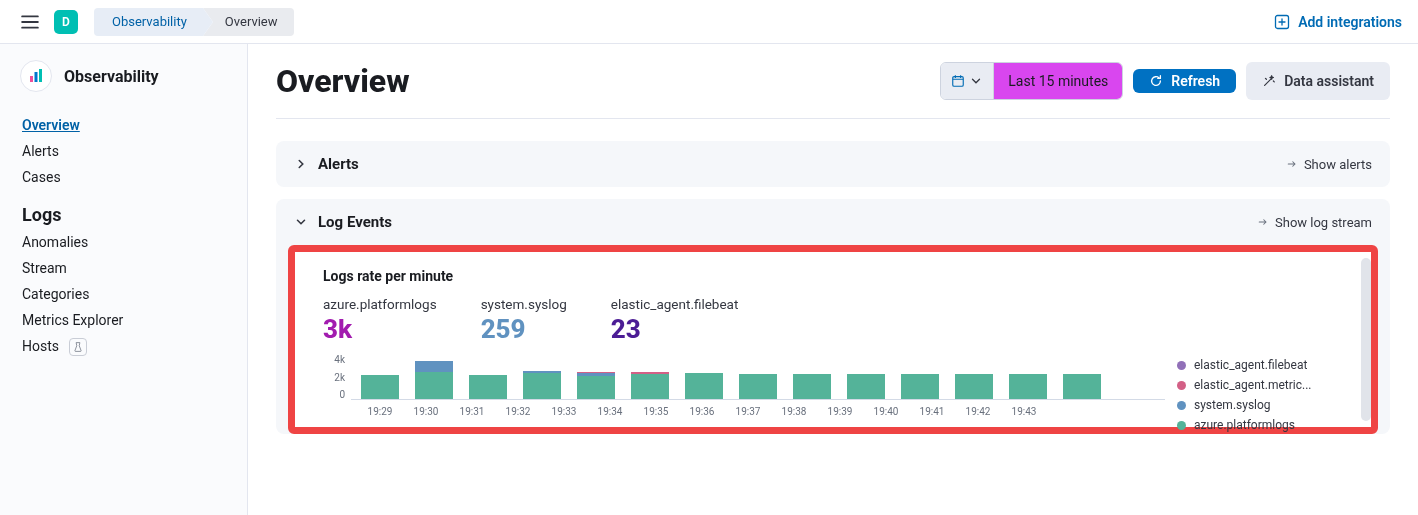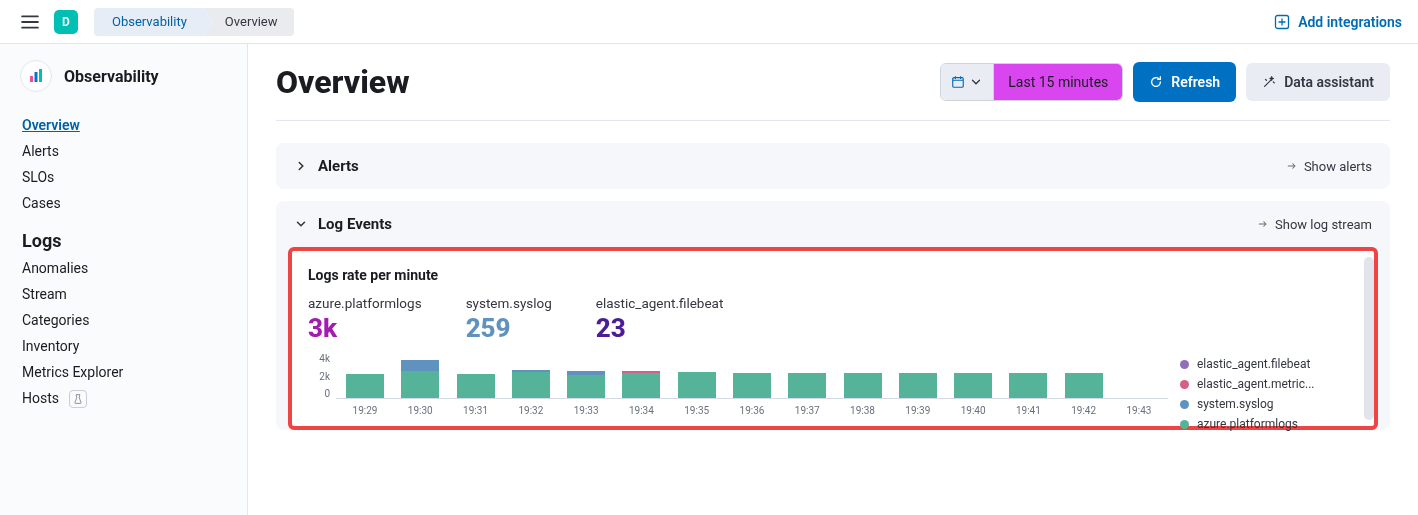--- a/index.html
+++ b/index.html
@@ -152,21 +152,21 @@
       cursor:pointer;
     }
     .picker-label {
       display:flex; align-items:center;
       padding:0 14px; background:#d946ef;
       font-size:14px;
     }
     .btn-primary {
       display:flex; align-items:center; gap:8px;
       background:#0071c2; color:#fff;
-      border-radius:6px; padding:0 16px; height:40px;
+      border-radius:6px; padding:0 16px; height:24px;
       font-size:14px; font-weight:600;
       cursor:pointer;
     }
     .btn-secondary {
       display:flex; align-items:center; gap:8px;
       background:#e9ecf3; color:#343741;
       border-radius:6px; padding:0 16px; height:38px;
       font-size:14px; font-weight:600;
       cursor:pointer;
     }
@@ -185,23 +185,23 @@
     .panel-title { font-size:15px; font-weight:700; }
     .panel-link {
       display:flex; align-items:center; gap:6px;
       font-size:13px; color:#343741; cursor:pointer;
     }
     .chevron { width:14px; height:14px; }
 
     .inner-card {
       margin: 0 12px 14px 12px;
       background:#fff;
-      border:4px solid #ef4444;
+      border:7px solid #ef4444;
       border-radius:6px;
-      padding: 16px 16px 10px 16px;
+      padding: 16px 16px 10px 28px;
       position:relative;
     }
     .inner-title { font-size:14px; font-weight:700; margin-bottom:12px; }
 
     .stats-row { display:flex; gap: 44px; margin-bottom:10px; }
     .stat-name { font-size:13.5px; color:#343741; }
     .stat-val { font-size:26px; font-weight:800; margin-top:2px; }
 
     .chart-wrap { display:flex; align-items:stretch; position:relative; }
     .axis-labels {
@@ -279,29 +279,27 @@
             <rect x="2" y="8" width="3" height="6" fill="#f04e98"></rect>
             <rect x="6.5" y="4" width="3" height="10" fill="#0077cc"></rect>
             <rect x="11" y="1" width="3" height="13" fill="#00bfb3"></rect>
           </svg>
       </div>
       <span class="sb-header-title">Observability</span>
     </div>
 
     <a class="sb-item active">Overview</a>
     <a class="sb-item">Alerts</a>
-    <a class="sb-item">SLOs</a>
     <a class="sb-item">Cases</a>
 
     <div class="sb-section">Logs</div>
     <a class="sb-item">Anomalies</a>
     <a class="sb-item">Stream</a>
     <a class="sb-item">Categories</a>
 
-    <a class="sb-item">Inventory</a>
     <a class="sb-item">Metrics Explorer</a>
     <a class="sb-item">
       <span>Hosts</span>
       <span class="beta-badge">
         <svg width="10" height="10" viewBox="0 0 16 16" fill="none">
             <path d="M5 1h6l-1 5 3 8a1 1 0 0 1-1 1H4a1 1 0 0 1-1-1l3-8-1-5z" stroke="#69707d" stroke-width="1.2"></path>
           </svg>
       </span>
     </a>
   </div>
@@ -468,21 +466,21 @@
                 </div>
                 <div class="bar-col">
                   <div class="bar">
                     <div class="seg" style="background: rgb(84, 179, 153); height: 25.76px;"></div>
                   </div>
                 </div>
                 <div class="bar-col">
                   <div class="bar"></div>
                 </div>
               </div>
-            <div style="display:flex; justify-content:space-between; padding:0 6px;" id="xlabels">
+            <div style="display:flex; justify-content:flex-start; padding:0 6px;" id="xlabels">
                 <div class="bar-col">
                   <span class="xlabel">19:29</span>
                 </div>
                 <div class="bar-col">
                   <span class="xlabel">19:30</span>
                 </div>
                 <div class="bar-col">
                   <span class="xlabel">19:31</span>
                 </div>
                 <div class="bar-col">

